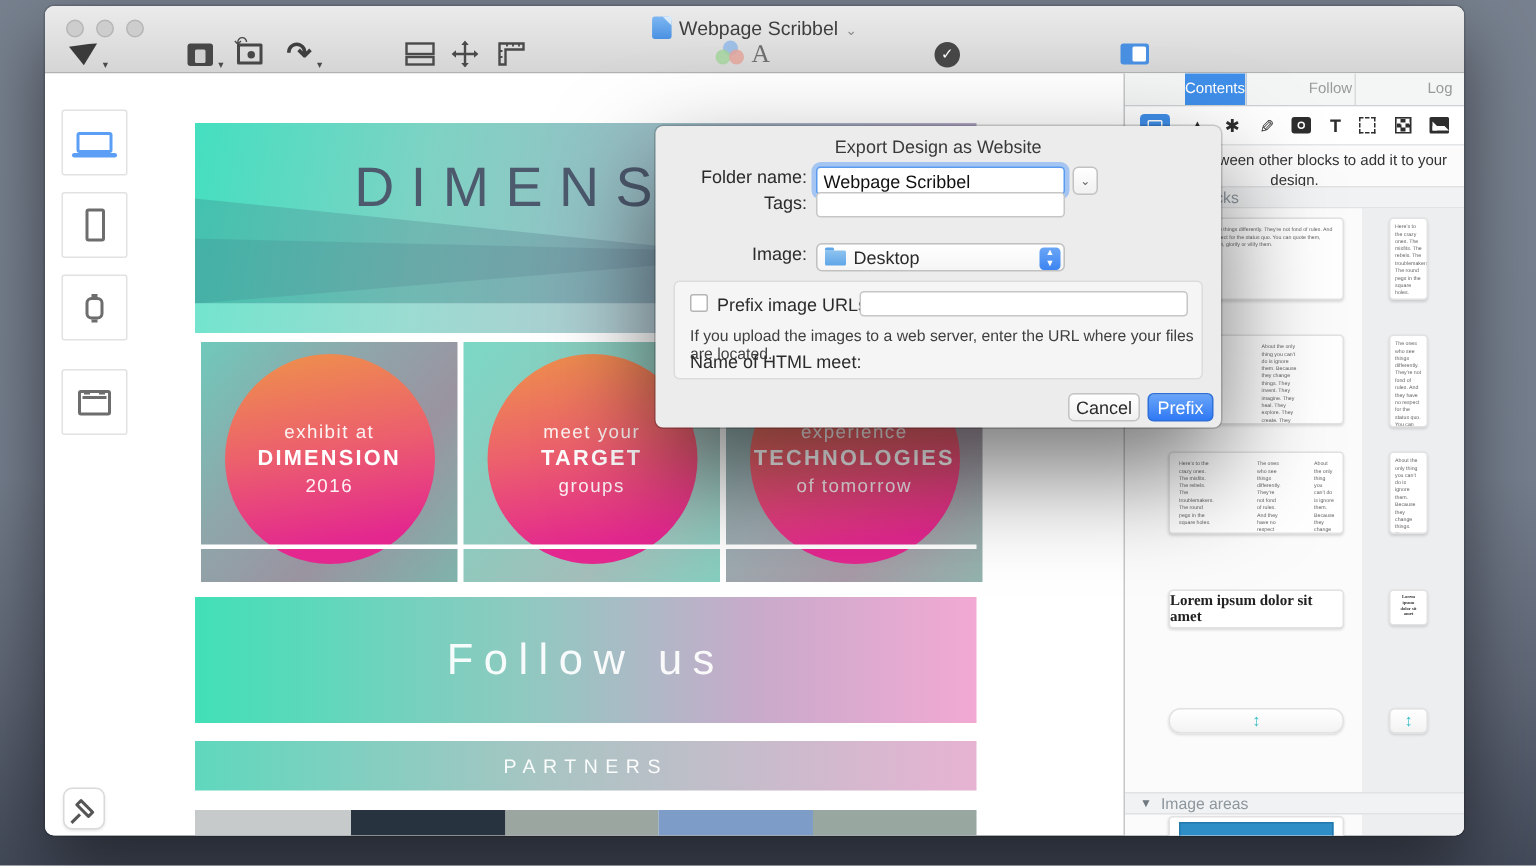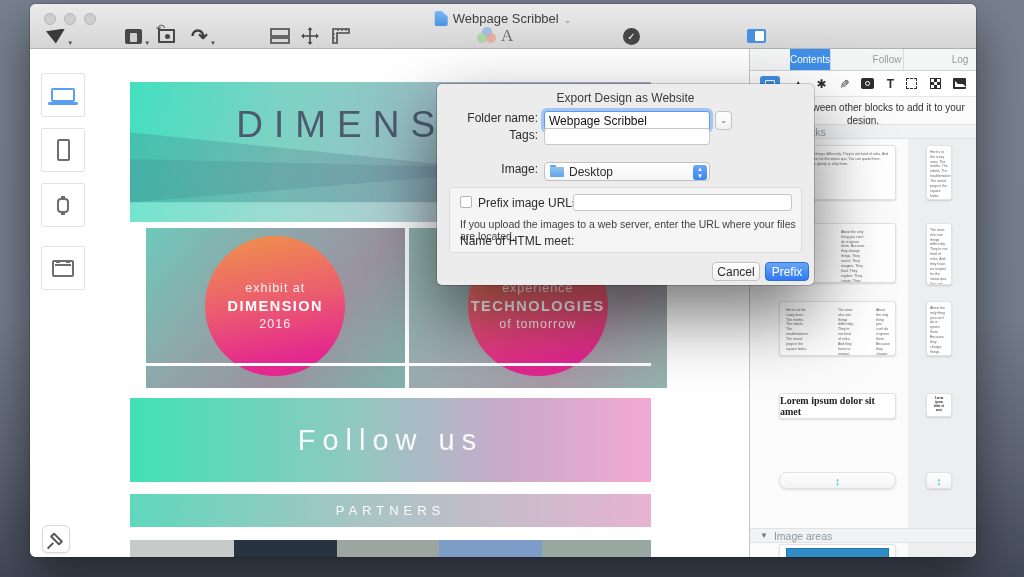--- a/index.html
+++ b/index.html
@@ -67,21 +67,21 @@
 
   
   .design { position:absolute; left:100px; top:33px; width:521px; height:475px; }
   .hero { position:absolute; left:0; top:0; width:100%; height:140px;
     background:linear-gradient(100deg,#44dfc0 0%,#7fd2c4 30%,#a3b7c6 65%,#b6a8c8 100%); overflow:hidden; }
   .hero .tri1 { position:absolute; inset:0; background:rgba(55,85,110,.20); clip-path:polygon(0 36%,100% 74%,100% 86%,0 86%); }
   .hero .tri2 { position:absolute; inset:0; background:rgba(55,85,110,.14); clip-path:polygon(0 55%,78% 62%,0 86%); }
   .hero .strip { position:absolute; left:0; right:0; bottom:0; height:14%; background:rgba(255,255,255,.22); }
   .hero-title { position:absolute; left:0; right:0; top:22px; text-align:center;
     font-size:37px; font-weight:300; letter-spacing:11px; color:#4d5a6e; }
-  .tiles { position:absolute; left:16px; top:146px; width:100%; height:160px; display:flex; gap:4px; }
+  .tiles { position:absolute; left:4px; top:146px; width:100%; height:160px; display:flex; gap:4px; }
   .tile { flex:1; position:relative; overflow:hidden; }
   .tile1 { background:linear-gradient(130deg,#6fc9bb 0%,#8ea7aa 35%,#9a93a0 65%,#7fb3ab 100%); }
   .tile2 { background:linear-gradient(130deg,#7bd8c5 0%,#8fc9bd 40%,#a4bdb9 70%,#86cfc0 100%); }
   .tile3 { background:linear-gradient(130deg,#8fb5b0 0%,#9daab0 40%,#a79aa6 70%,#93b4ae 100%); }
   .circle { position:absolute; left:50%; top:8px; transform:translateX(-50%);
     width:140px; height:140px; border-radius:50%;
     background:linear-gradient(170deg,#ee8a50 8%,#ec5f6d 45%,#e3278f 85%);
     display:flex; flex-direction:column; align-items:center; justify-content:center; color:#fff; text-align:center; }
   .cl-top { font-size:12.5px; font-weight:300; opacity:.92; letter-spacing:1px; }
   .cl-main { font-size:14.5px; font-weight:bold; letter-spacing:1.5px; margin:3px 0; }
@@ -277,20 +277,27 @@
       </div>
 
       <div class="tiles">
         <div class="tile tile1">
           <div class="circle">
             <div class="cl-top">exhibit at</div>
             <div class="cl-main">DIMENSION</div>
             <div class="cl-bottom">2016</div>
           </div>
         </div>
+        <div class="tile tile2">
+          <div class="circle">
+            <div class="cl-top">meet your</div>
+            <div class="cl-main">TARGET</div>
+            <div class="cl-bottom">groups</div>
+          </div>
+        </div>
         <div class="tile tile3">
           <div class="circle">
             <div class="cl-top">experience</div>
             <div class="cl-main">TECHNOLOGIES</div>
             <div class="cl-bottom">of tomorrow</div>
           </div>
         </div>
       </div>
       <div class="tilesline"></div>
 

